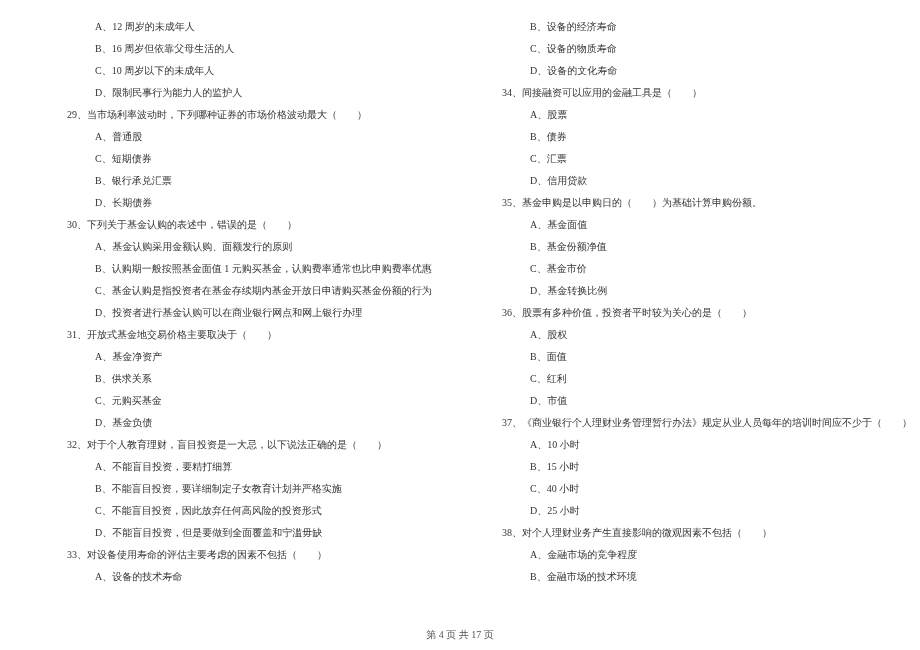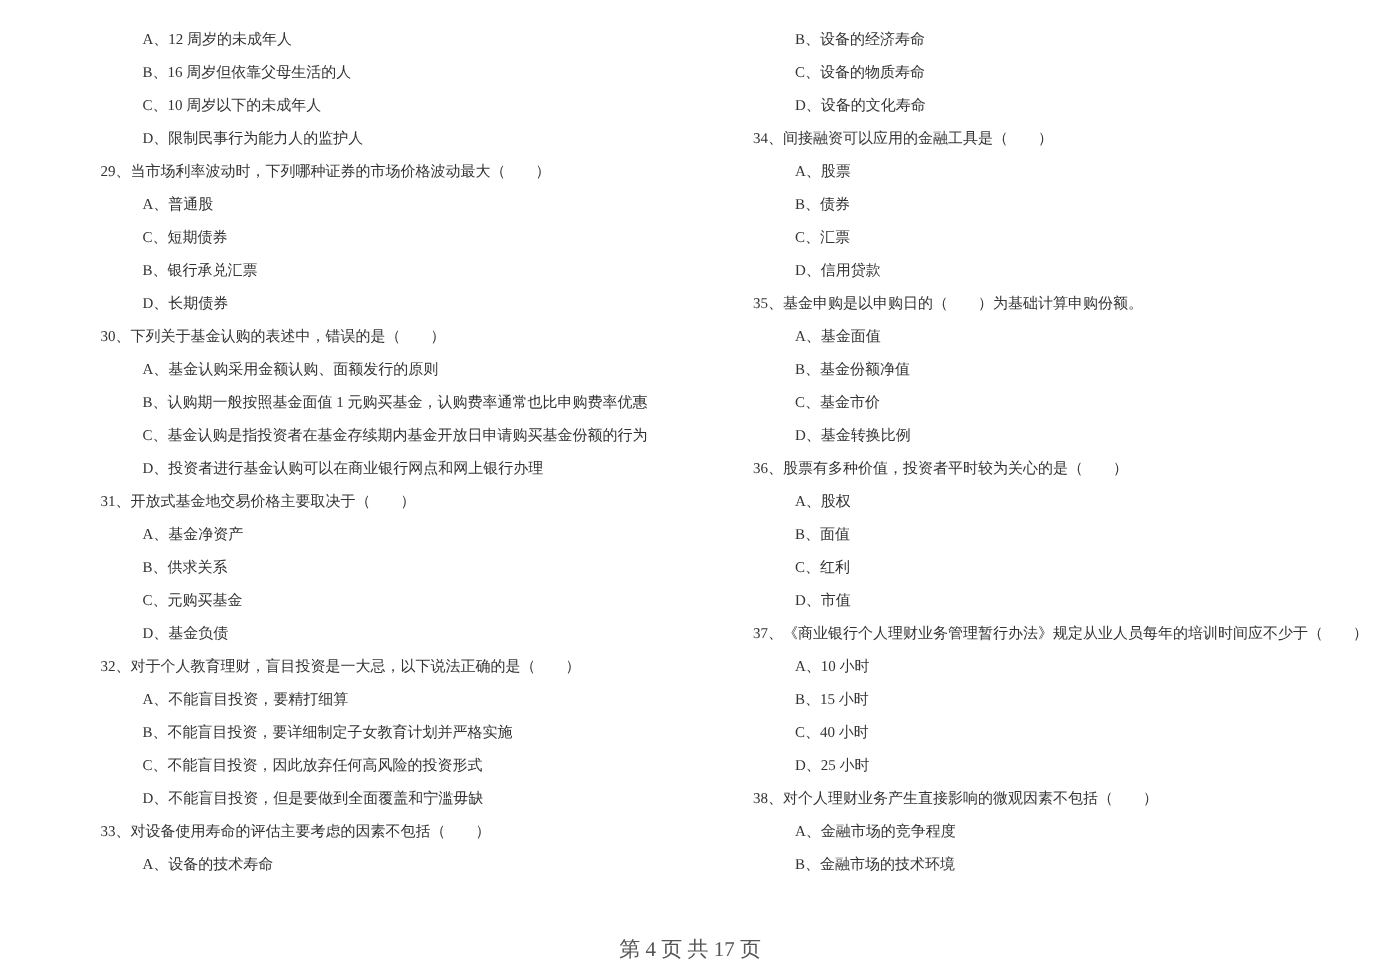--- a/index.html
+++ b/index.html
@@ -43,21 +43,21 @@
     }
     .option {
       margin-left: 0px;
       margin-bottom: 8px;
     }
     .footer {
       position: absolute;
       bottom: 8px;
       width: 100%;
       text-align: center;
-      font-size: 14px;
+      font-size: 10px;
       color: #555;
     }
   </style>
 </head>
 <body>
 
 <div class="page-content">
   <div class="column">
     <div class="line option">A、12 周岁的未成年人</div>
     <div class="line option">B、16 周岁但依靠父母生活的人</div>

